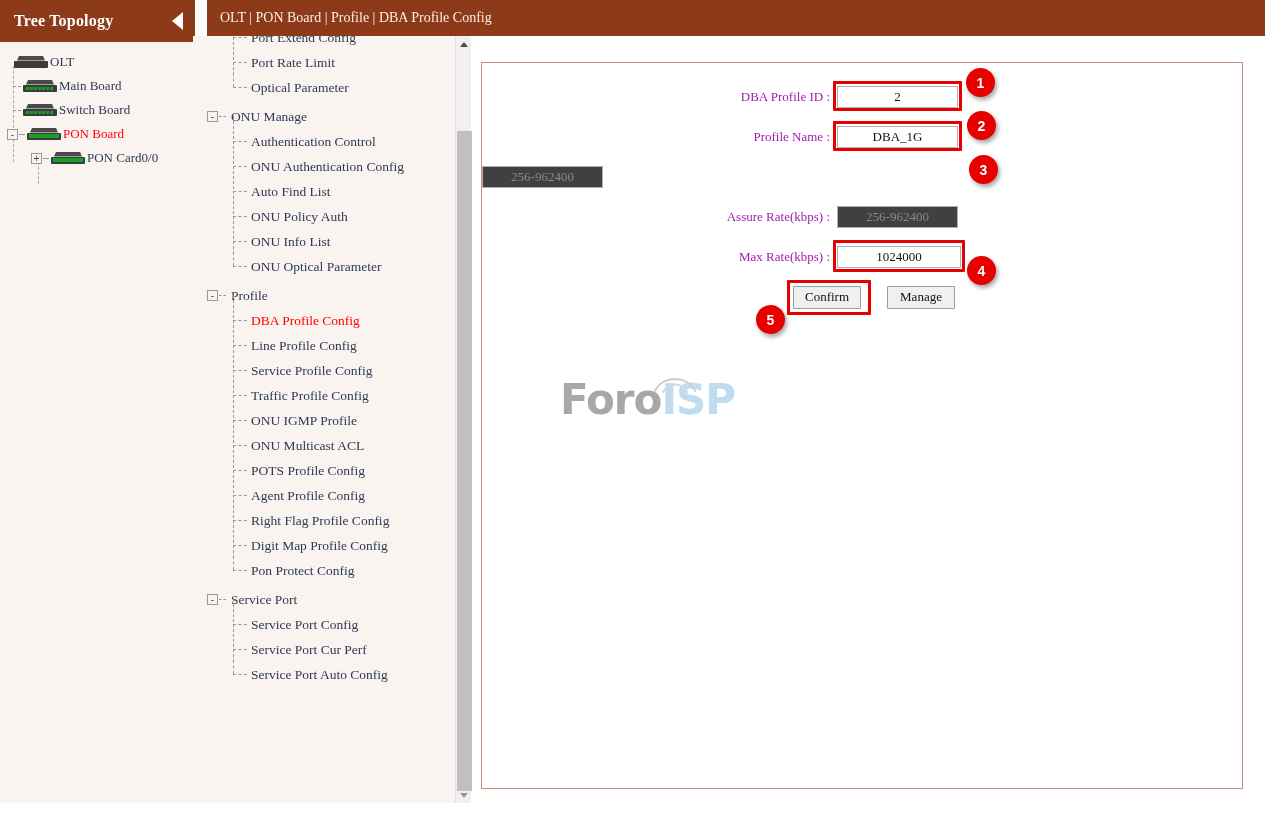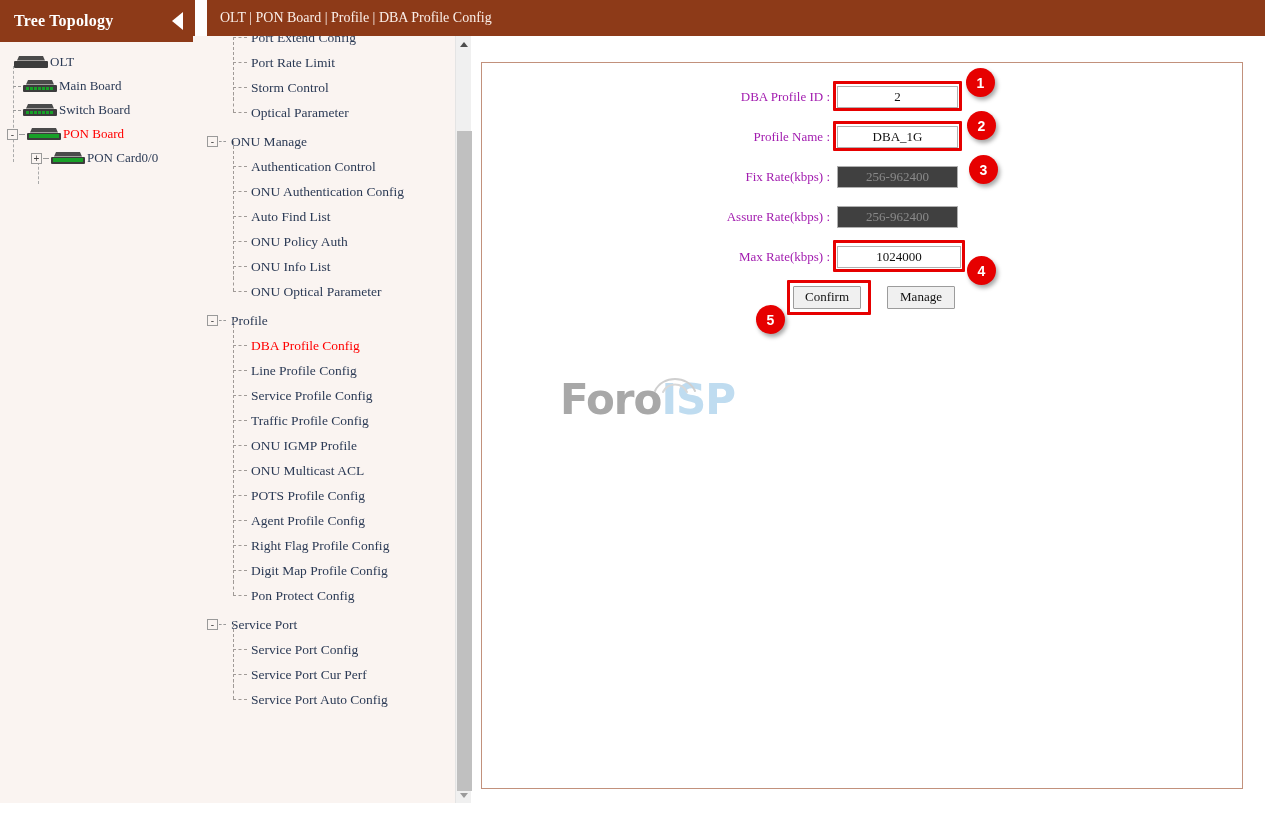--- a/index.html
+++ b/index.html
@@ -468,25 +468,20 @@
         <span class="mstem" style="top:-13px; height:38px;"></span>
         <span class="branch"></span>
         <span class="ilabel">Port Extend Config</span>
       </div>
       <div class="mitem">
         <span class="mstem" style="top:-13px; height:38px;"></span>
         <span class="branch"></span>
         <span class="ilabel">Port Rate Limit</span>
       </div>
       <div class="mitem">
-        <span class="mstem" style="top:-13px; height:38px;"></span>
-        <span class="branch"></span>
-        <span class="ilabel">Storm Control</span>
-      </div>
-      <div class="mitem">
         <span class="mstem" style="top:-13px; height:25px;"></span>
         <span class="branch"></span>
         <span class="ilabel">Optical Parameter</span>
       </div>
       <div class="mgroup">
         <span class="expander">-</span>
         <span class="dashseg" style="width:7px;"></span>
         <span class="glabel">ONU Manage</span>
       </div>
       <div class="mitem">
@@ -626,21 +621,20 @@
     <div class="frow">
       <span class="flabel">Profile Name :</span>
       <span class="ffield">
         <input class="tbox" type="text" value="DBA_1G" style="">
         <span class="hl" style="left:-4px; top:-5px; width:129px; height:30px;"></span>
       </span>
     </div>
 
 
     <div class="frow">
-      <span class="flabel">Fix Rate(kbps) :</span>
       <span class="ffield">
         <input class="tbox disabled" type="text" disabled="" placeholder="256-962400" style="">
       </span>
     </div>
 
     <div class="frow">
       <span class="flabel">Assure Rate(kbps) :</span>
       <span class="ffield">
         <input class="tbox disabled" type="text" disabled="" placeholder="256-962400" style="">
       </span>

